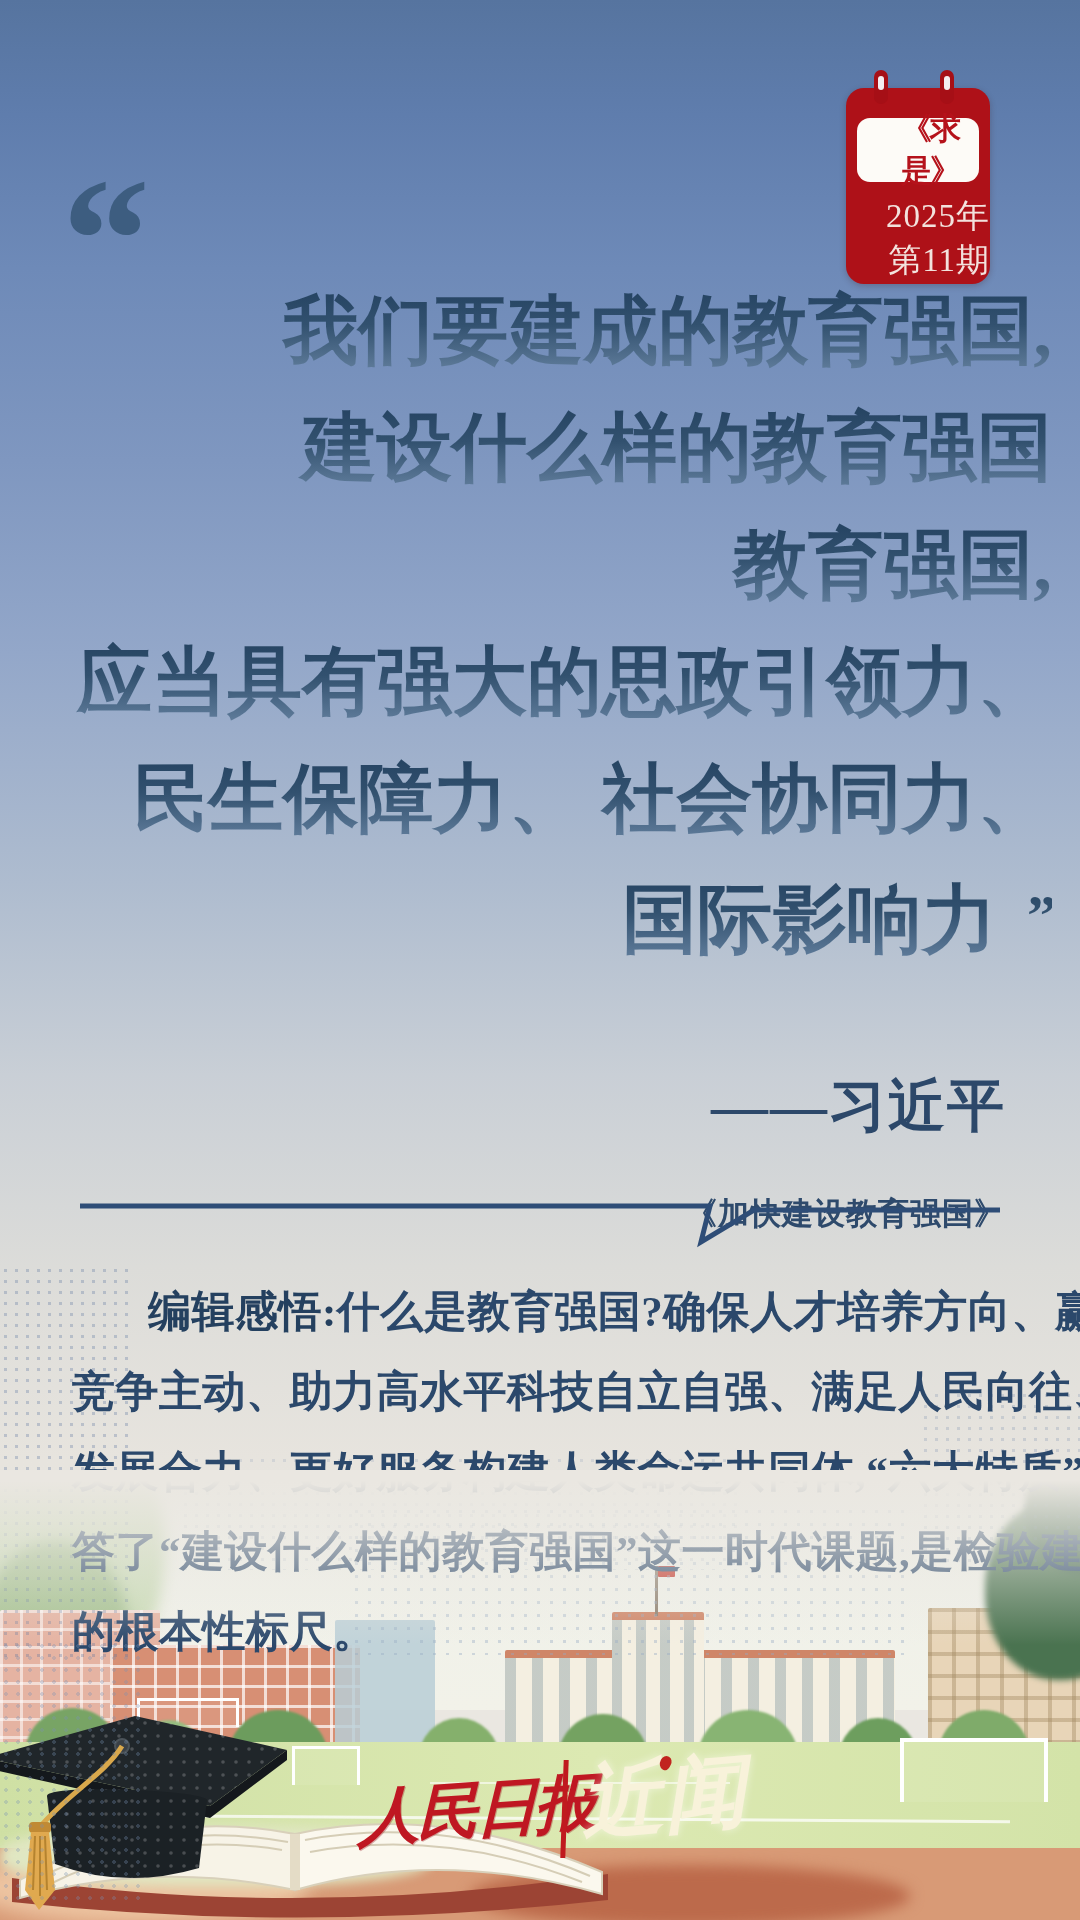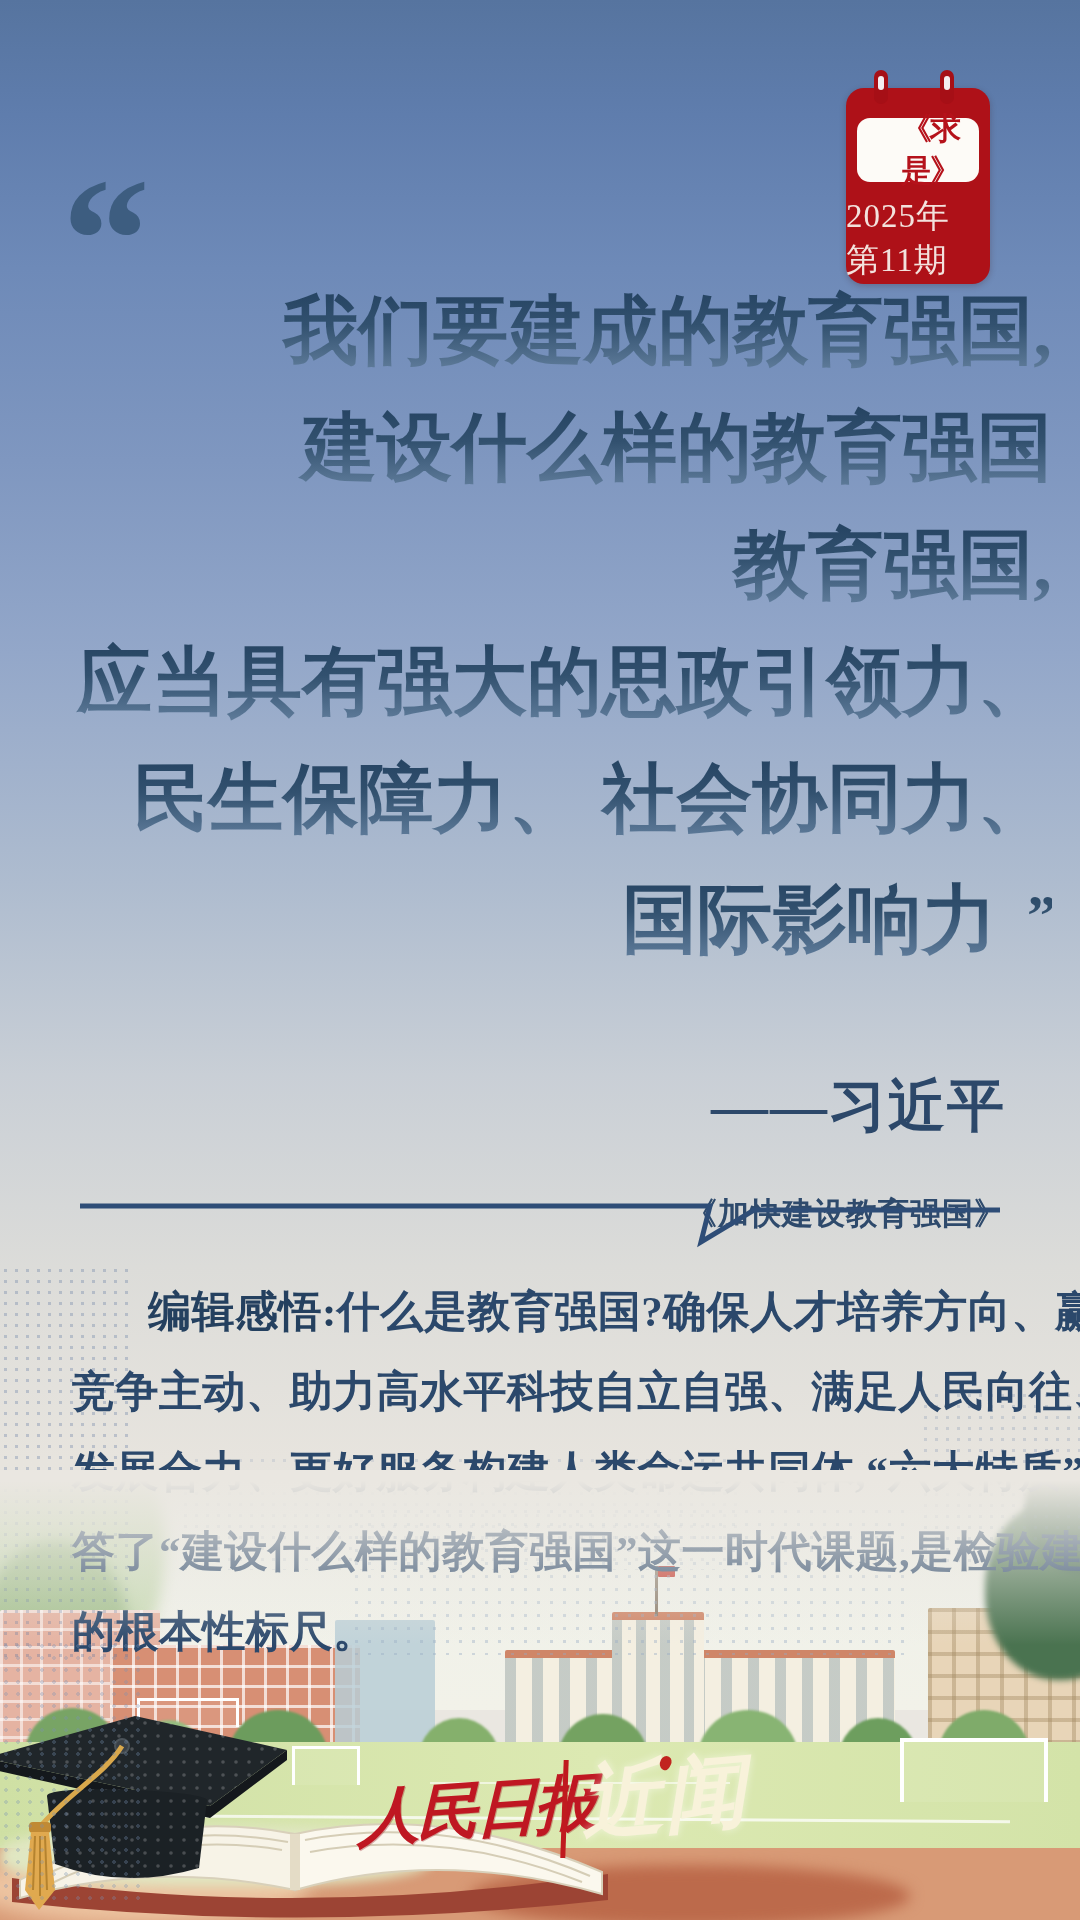--- a/index.html
+++ b/index.html
@@ -10,21 +10,21 @@
       #56749f 0%,#5f7dad 6%,#6e8ab8 14%,#7f97c0 24%,#93a7c9 34%,
       #aebccf 46%,#c9cfd6 56%,#dcdcd9 66%,#e7e4de 76%,#eae7e1 88%,#eae7e1 100%);
   }
   
   .badge{position:absolute;left:846px;top:88px;width:144px;height:196px;background:#ae1118;border-radius:18px;box-shadow:0 2px 6px rgba(60,20,20,.25);}
   .ring{position:absolute;top:-18px;width:14px;height:34px;background:#a60f16;border-radius:8px;}
   .ring::after{content:"";position:absolute;left:4px;top:6px;width:6px;height:14px;background:#f4eef0;border-radius:4px;}
   .ring.r1{left:28px}.ring.r2{left:94px}
   .badge-plate{position:absolute;left:11px;top:30px;width:122px;height:64px;background:#fdfbf7;border-radius:13px;display:flex;align-items:center;justify-content:center;}
   .badge-pub{color:#b5121b;font-size:31px;font-weight:700;letter-spacing:-2px;margin-left:44px;}
-  .badge-year,.badge-issue{position:absolute;width:100%;text-align:left;color:#f3e2dd;font-size:33px;letter-spacing:1px;}
+  .badge-year,.badge-issue{position:absolute;width:100%;text-align:right;color:#f3e2dd;font-size:33px;letter-spacing:1px;}
   .badge-year{top:106px}.badge-issue{top:150px}
   
   .q-open{position:absolute;left:62px;top:152px;font-size:176px;line-height:1;font-weight:700;color:#3d5d80;letter-spacing:-6px;}
   .q-block{position:absolute;left:72px;top:272px;width:980px;}
   .q-line{
     font-size:75px;font-weight:700;line-height:117px;white-space:nowrap;letter-spacing:0px;
     background:linear-gradient(180deg,#22405f 8%,#32516f 45%,#6d89a8 96%);
     -webkit-background-clip:text;background-clip:text;color:transparent;text-align:right;
   }
   .q-close{font-size:58px;margin-left:30px;vertical-align:10px;letter-spacing:-4px;}

